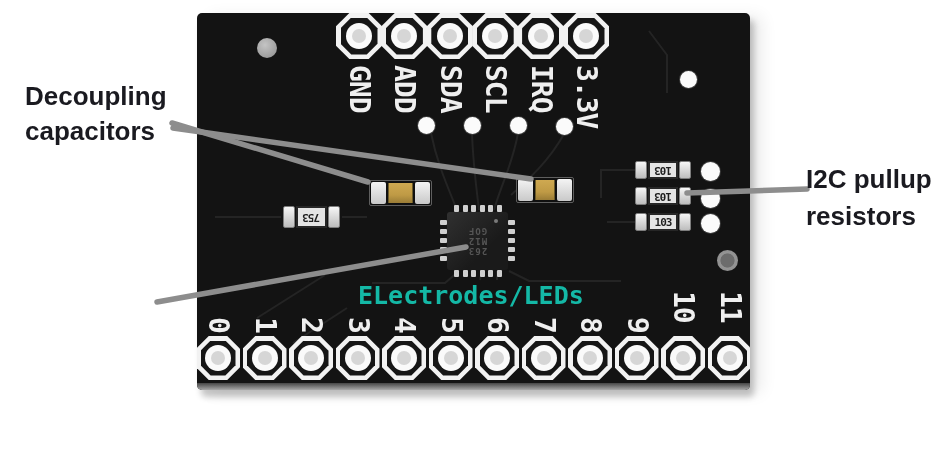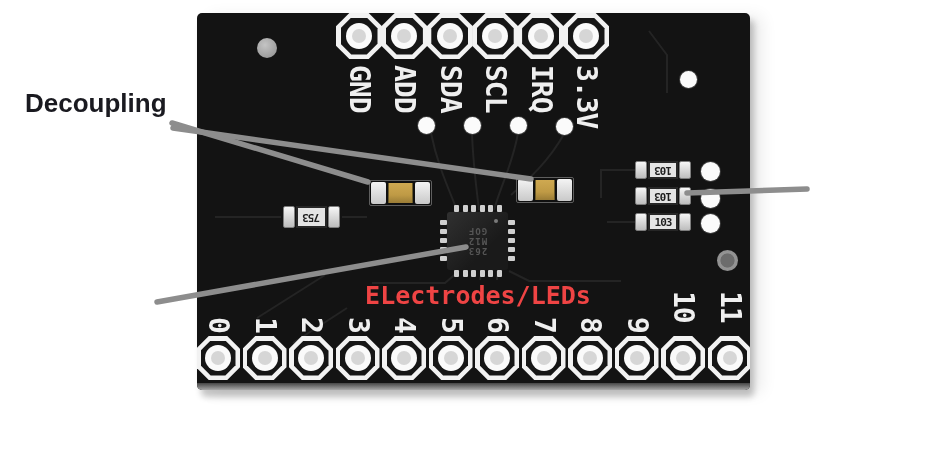--- a/index.html
+++ b/index.html
@@ -51,26 +51,26 @@
   .res-mid span.flip{transform:rotate(180deg);}
 
   #ic{position:absolute;left:250px;top:199px;width:61px;height:58px;
     background:linear-gradient(135deg,#303030,#1a1a1a 65%);border-radius:3px;}
   .stub{position:absolute;background:#cfcfcf;border-radius:1px;}
   #ic-marking{position:absolute;inset:0;display:flex;flex-direction:column;
     align-items:center;justify-content:center;transform:rotate(180deg);
     font:700 9px "DejaVu Sans Mono",monospace;color:#565656;line-height:10px;letter-spacing:1px;}
   #ic-dot{position:absolute;left:47px;top:7px;width:4px;height:4px;border-radius:50%;background:#7a7a7a;}
 
-  #silk-title{position:absolute;left:161px;top:268px;width:240px;text-align:center;
-    font:700 25px "DejaVu Sans Mono",monospace;color:#ef4444;letter-spacing:0;}
+  #silk-title{position:absolute;left:161px;top:268px;width:240px;
+    font:700 25px "DejaVu Sans Mono",monospace;color:#14b8a6;letter-spacing:0;}
 
   
   .ann{position:absolute;font:700 26px "Liberation Sans",sans-serif;color:var(--ann);}
-  #ann-dec{left:25px;top:86px;line-height:35px;}
+  #ann-dec{left:25px;top:79px;line-height:35px;}
   #ann-i2c{left:806px;top:161px;line-height:37px;}
   #ann-mpr{left:8px;top:283px;line-height:30px;letter-spacing:.3px;}
 
   #leaders{position:absolute;left:0;top:0;pointer-events:none;}
 </style>
 </head>
 <body>
 
 <div id="canvas">
 
@@ -339,15 +339,20 @@
     <g stroke="#8d8d8d" stroke-width="5.5" stroke-linecap="round">
       <line x1="172" y1="123" x2="368" y2="182"></line>
       <line x1="173" y1="128" x2="531" y2="179"></line>
       <line x1="157" y1="302" x2="466" y2="247"></line>
       <line x1="807" y1="189" x2="687" y2="193"></line>
     </g>
   </svg>
 
   <div class="ann" id="ann-dec">
     <div>Decoupling</div>
+    <div>capacitors</div>
   </div>
+  <div class="ann" id="ann-i2c">
+    <div>I2C pullup</div>
+    <div>resistors</div>
+  </div>
 
 </div>
 
 </body></html>

